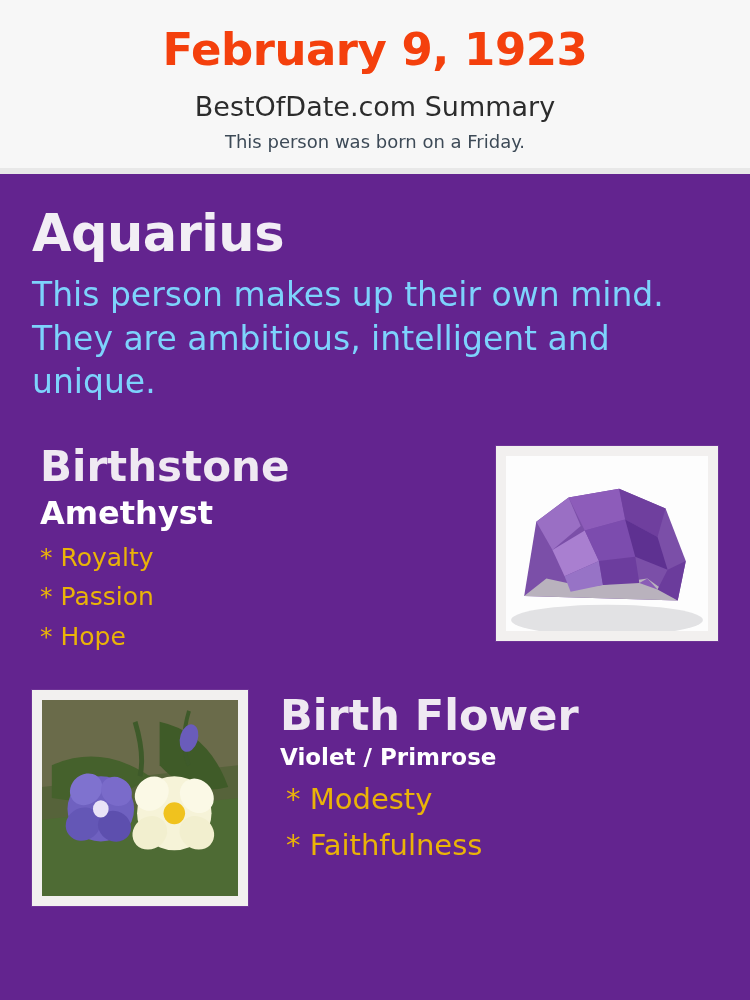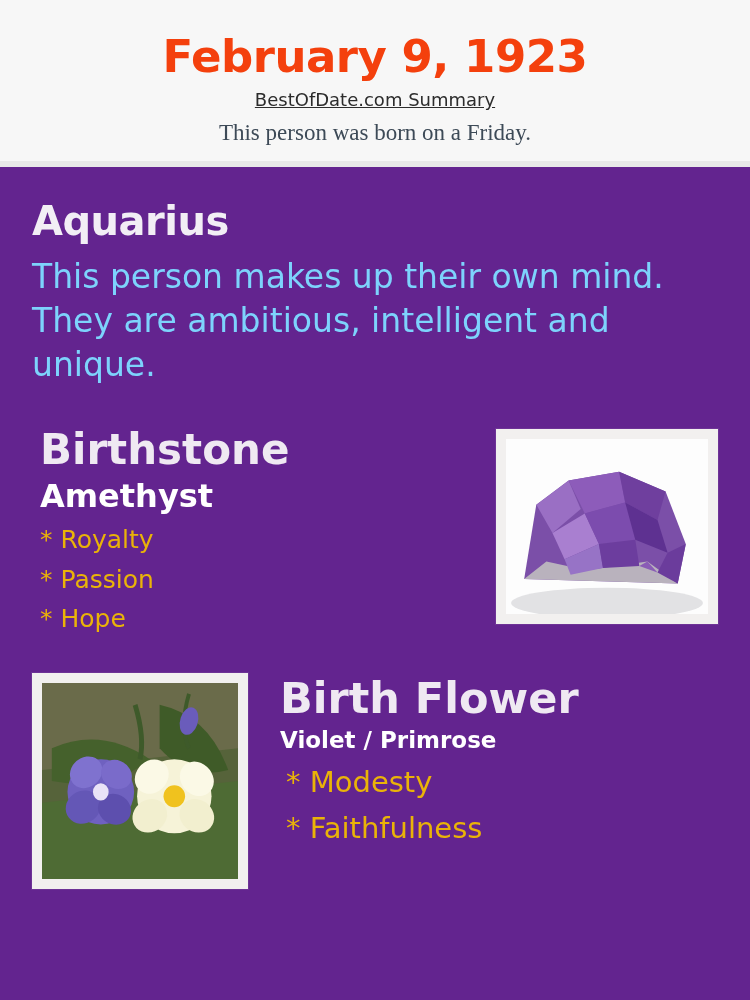--- a/index.html
+++ b/index.html
@@ -14,57 +14,55 @@
     width: 750px;
     height: 1000px;
     position: relative;
     display: flex;
     flex-direction: column;
   }
 
   
   .header {
     background: #f7f7f7;
-    padding: 33px 20px 16px 20px;
+    padding: 26px 20px 16px 20px;
     text-align: center;
     border-bottom: 6px solid #e8e8e8;
   }
   .header-date {
     color: #f4400d;
     font-size: 45px;
     font-weight: bold;
     line-height: 1.05;
     letter-spacing: -0.5px;
   }
   .header-sub {
     color: #2c2c2c;
+    font-size: 27px;
+    margin-top: 19px;
+    line-height: 1.1;
+  }
+  .header-note {
+    color: #3d4a57;
     font-size: 18px;
     margin-top: 10px;
     line-height: 1.1;
-    text-decoration: underline;
-  }
-  .header-note {
-    color: #3d4a57;
-    font-size: 23px;
-    margin-top: 10px;
-    line-height: 1.1;
-    font-family: Liberation Serif, serif;
   }
 
   
   .body {
     background: #63248f;
     flex: 1;
     padding: 34px 32px 0 32px;
     color: #ffffff;
     position: relative;
   }
 
   .zodiac-title {
-    font-size: 40px;
+    font-size: 51px;
     font-weight: bold;
     color: #f2eef5;
     line-height: 1.0;
     letter-spacing: -0.5px;
   }
   .zodiac-desc {
     font-size: 33px;
     line-height: 1.33;
     margin-top: 14px;
     color: #7dd3fc;

